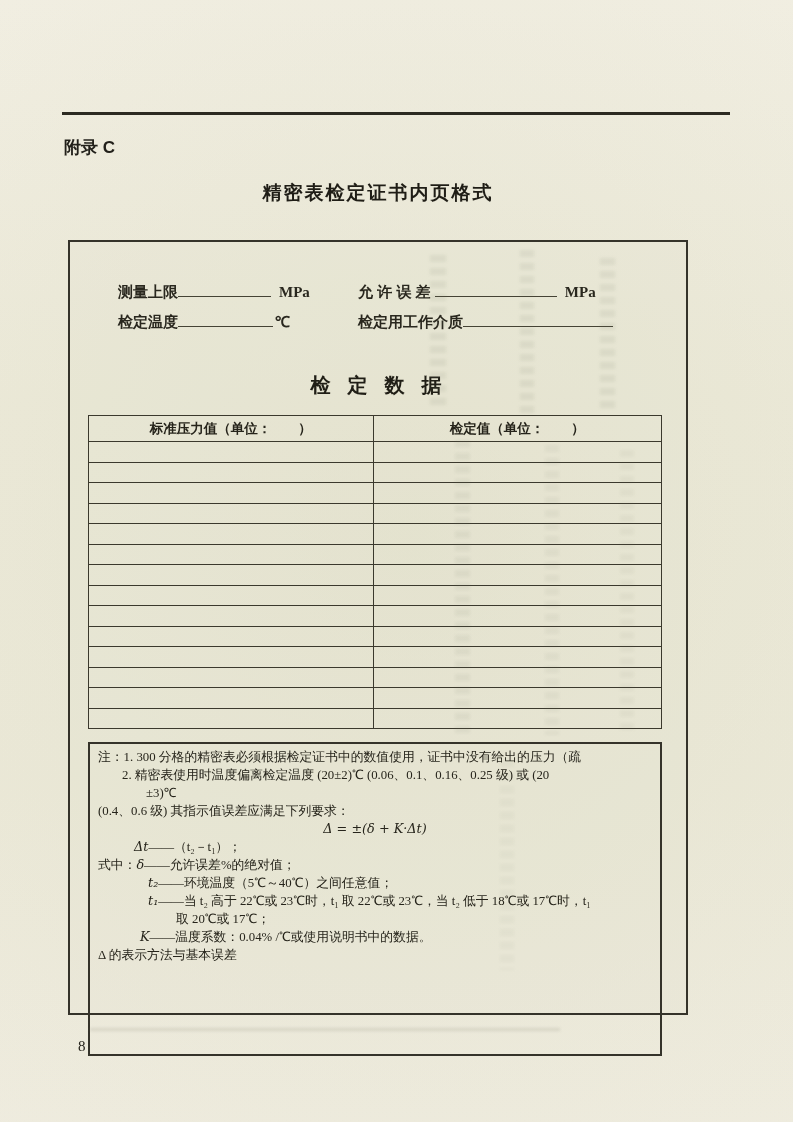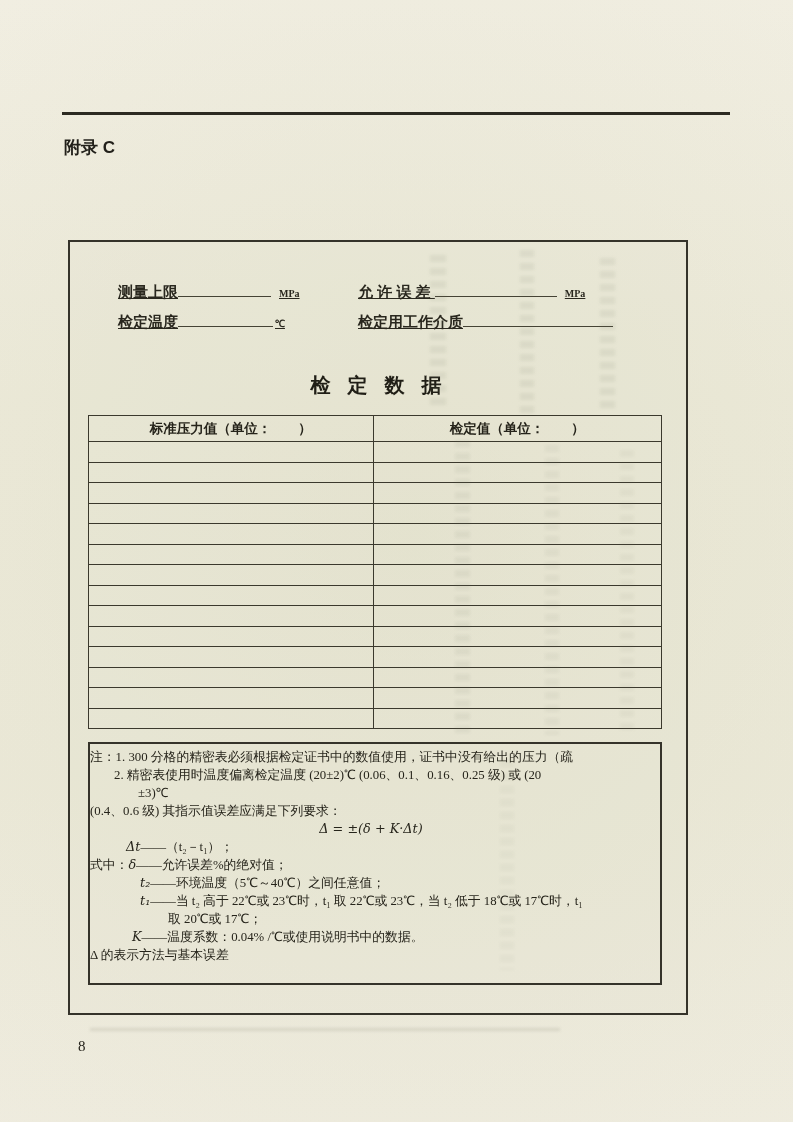--- a/index.html
+++ b/index.html
@@ -32,23 +32,23 @@
     position:absolute;top:180px;left:68px;width:620px;
     text-align:center;font-size:19px;font-weight:bold;letter-spacing:2px;color:#1f1d16;
   }
   
   .cert-box{
     position:absolute;left:68px;top:240px;width:616px;height:771px;
     border:2px solid #35332a;
     background:rgba(223,224,203,.16);
   }
   
-  .field{position:absolute;display:flex;align-items:baseline;font-size:15px;font-weight:600;color:#29271e;text-decoration:underline;}
+  .field{position:absolute;display:flex;align-items:baseline;font-size:15px;font-weight:600;color:#29271e;}
   .blank{display:inline-block;height:15px;border-bottom:1.6px solid #454335;}
-  .funit{font-family:"Liberation Serif", serif;font-weight:bold;font-size:10px;padding-left:8px;}
+  .funit{font-family:"Liberation Serif", serif;font-weight:bold;font-size:15px;padding-left:8px;}
   .sp{letter-spacing:.28em;}
   
   .section-title{
     position:absolute;top:372px;left:68px;width:616px;text-align:center;
     font-size:20px;font-weight:bold;letter-spacing:.85em;text-indent:.85em;color:#201e16;
   }
   
   table.vtable{
     position:absolute;left:88px;top:415px;width:574px;
     border-collapse:collapse;table-layout:fixed;
@@ -58,25 +58,25 @@
     padding:0;
     margin-left:36px;
   }
   table.vtable th{
     height:25px;font-family:"Liberation Serif", serif;
     font-weight:bold;font-size:13.5px;color:#26241b;text-align:center;
   }
   table.vtable td{height:19.5px;}
   
   .notes-box{
-    position:absolute;left:88px;top:742px;width:574px;height:243px;
+    position:absolute;left:88px;top:742px;width:574px;height:314px;
     border:2px solid #35332a;box-sizing:border-box;
     font-family:"Liberation Serif", serif;
     font-size:12.8px;line-height:18px;color:#26241b;
-    padding:4px 8px 0 0;overflow:hidden;
+    padding:4px 8px 0 8px;overflow:hidden;
   }
   .nline{white-space:nowrap;}
   .formula-line{text-align:center;font-style:italic;font-family:"DejaVu Serif", serif;}
   .var{font-style:italic;font-family:"DejaVu Serif", serif;}
   
   .page-num{
     position:absolute;left:78px;top:1038px;
     font-family:"Liberation Serif", serif;font-size:15px;color:#24221a;
   }
   
@@ -89,20 +89,21 @@
     background:rgba(120,124,104,.18);
   }
 </style>
 </head>
 <body>
 
 <div class="page">
 
   <div class="header-rule"></div>
   <div class="appendix">附录 C</div>
+  <div class="main-title">精密表检定证书内页格式</div>
 
   <div class="cert-box"></div>
 
   <div class="field" style="left:118px;top:281px;">
     <span>测量上限</span>
       <span class="blank" style="width:93px;"></span>
       <span class="funit">MPa</span>
   </div>
   <div class="field" style="left:358px;top:281px;">
     <span class="sp">允许误差</span>

